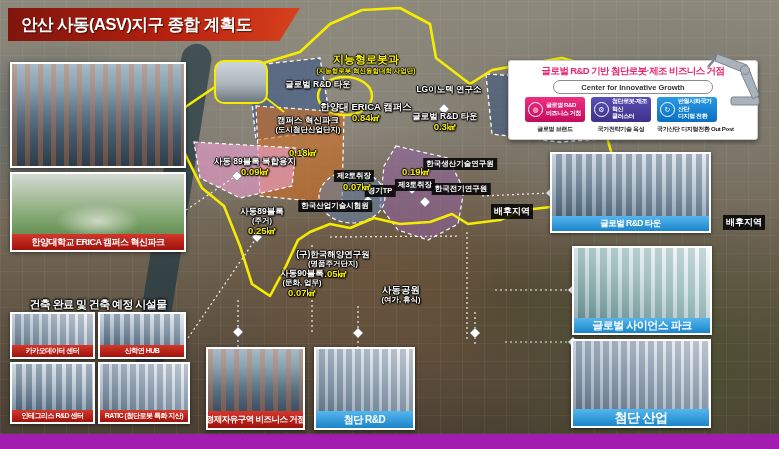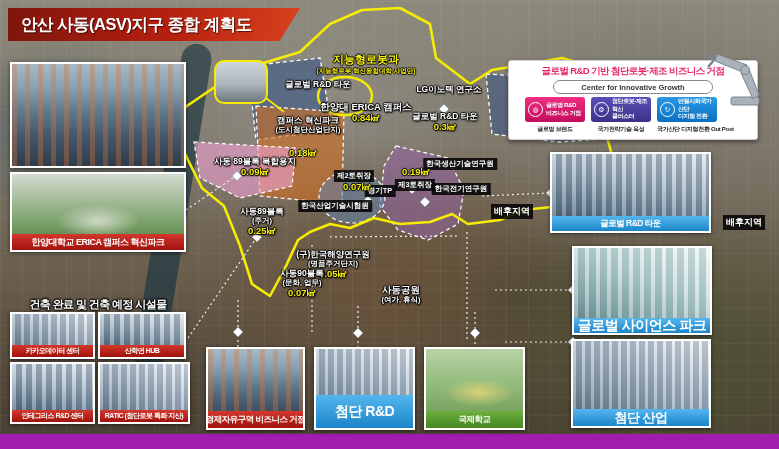--- a/index.html
+++ b/index.html
@@ -283,28 +283,25 @@
     <div class="cap red" style="height:12px;font-size:7px;">인테그리스 R&amp;D 센터</div>
   </div>
   <div class="photo img-tower" style="left:98px;top:362px;width:92px;height:62px;">
     <div class="cap red" style="height:12px;font-size:7px;">RATIC (첨단로봇 특화 지산)</div>
   </div>
 
   <div class="photo img-harbor" style="left:206px;top:347px;width:99px;height:83px;">
     <div class="cap red" style="height:17px;font-size:8.5px;">경제자유구역 비즈니스 거점</div>
   </div>
   <div class="photo img-tower" style="left:314px;top:347px;width:101px;height:83px;">
-    <div class="cap blue" style="height:33px;font-size:14px;">첨단 R&amp;D</div>
-  </div>
-  <div class="photo img-school" style="left:424px;top:347px;width:101px;height:83px;">
-    <div class="cap green" style="height:17px;font-size:8.5px;">국제학교</div>
+    <div class="cap blue" style="height:17px;font-size:10px;">첨단 R&amp;D</div>
   </div>
 
   <div class="photo img-tower2" style="left:550px;top:152px;width:161px;height:81px;">
     <div class="cap blue" style="height:15px;font-size:8.5px;">글로벌 R&amp;D 타운</div>
   </div>
   <div class="photo img-sci" style="left:572px;top:246px;width:140px;height:89px;">
-    <div class="cap blue" style="height:15px;font-size:14px;">글로벌 사이언스 파크</div>
+    <div class="cap blue" style="height:15px;font-size:11px;">글로벌 사이언스 파크</div>
   </div>
   <div class="photo img-tower" style="left:571px;top:339px;width:140px;height:89px;">
     <div class="cap blue" style="height:17px;font-size:13px;">첨단 산업</div>
   </div>
 </div>
 
 </body></html>

